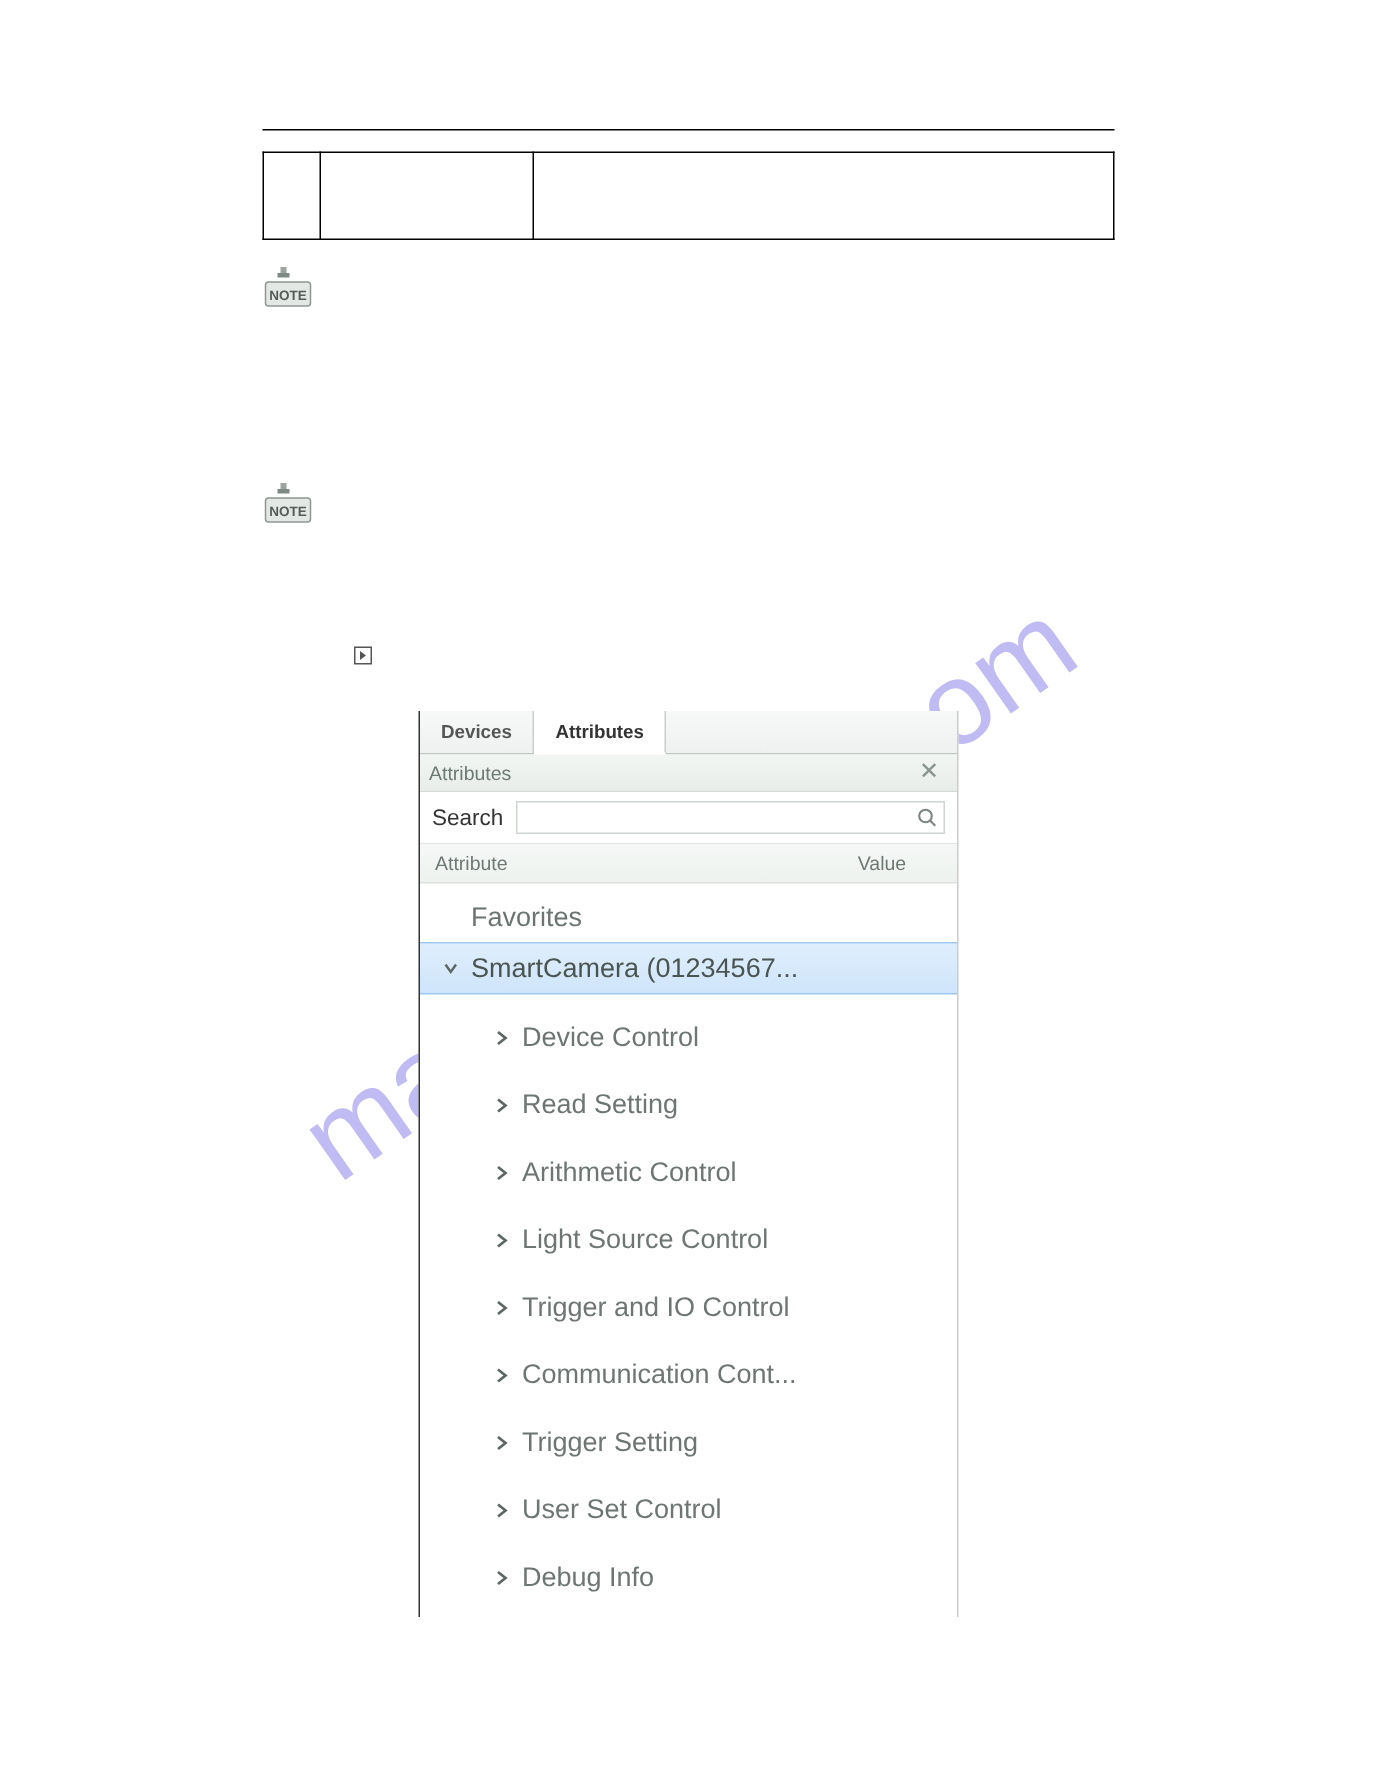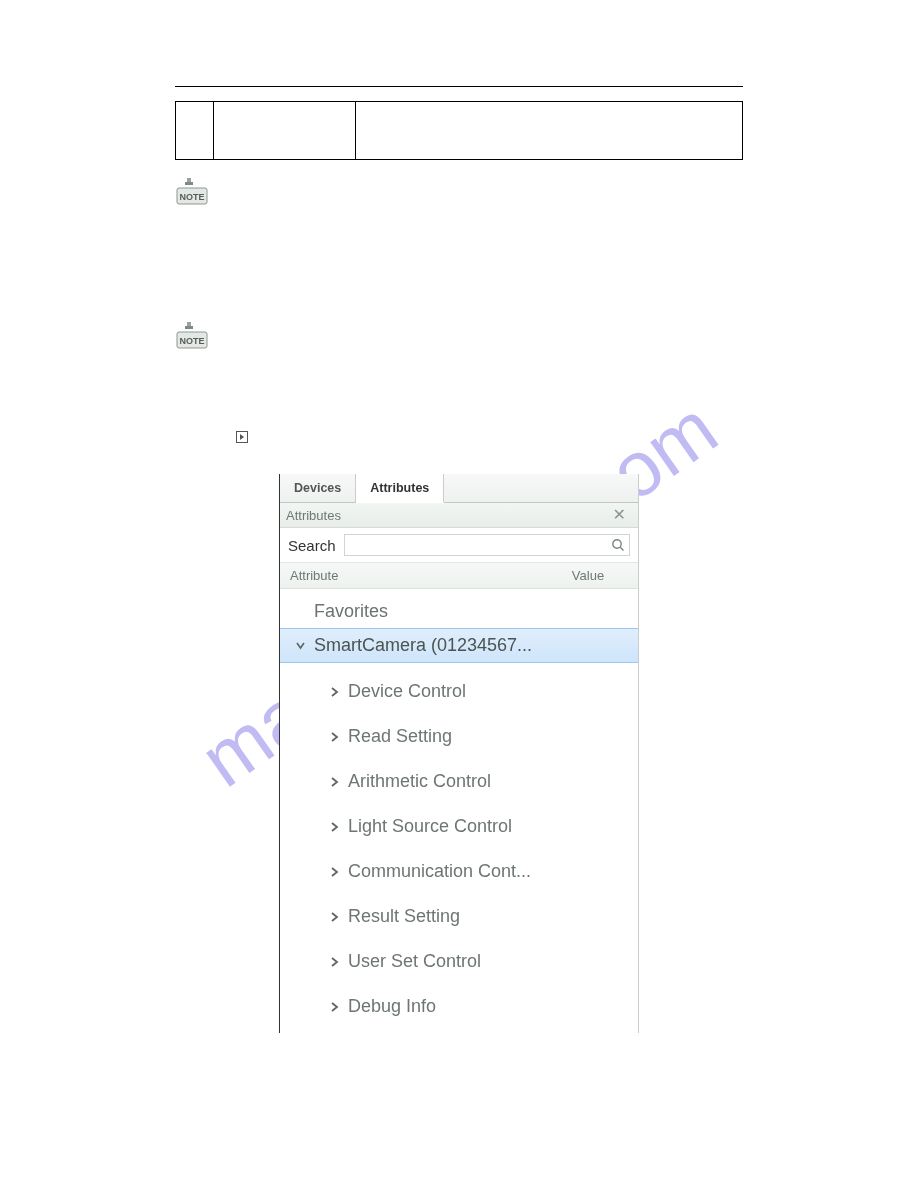--- a/index.html
+++ b/index.html
@@ -333,29 +333,37 @@
               </svg>
           </span>
           <span>Light Source Control</span>
         </div>
         <div class="tree-row child">
           <span class="chev">
             <svg width="10" height="10" viewBox="0 0 10 10">
                 <path d="M3 1 L8 5 L3 9" fill="none" stroke="#5c6662" stroke-width="1.8"></path>
               </svg>
           </span>
+          <span>Trigger and IO Control</span>
+        </div>
+        <div class="tree-row child">
+          <span class="chev">
+            <svg width="10" height="10" viewBox="0 0 10 10">
+                <path d="M3 1 L8 5 L3 9" fill="none" stroke="#5c6662" stroke-width="1.8"></path>
+              </svg>
+          </span>
           <span>Communication Cont...</span>
         </div>
         <div class="tree-row child">
           <span class="chev">
             <svg width="10" height="10" viewBox="0 0 10 10">
                 <path d="M3 1 L8 5 L3 9" fill="none" stroke="#5c6662" stroke-width="1.8"></path>
               </svg>
           </span>
-          <span>Result Setting</span>
+          <span>Trigger Setting</span>
         </div>
         <div class="tree-row child">
           <span class="chev">
             <svg width="10" height="10" viewBox="0 0 10 10">
                 <path d="M3 1 L8 5 L3 9" fill="none" stroke="#5c6662" stroke-width="1.8"></path>
               </svg>
           </span>
           <span>User Set Control</span>
         </div>
         <div class="tree-row child">

